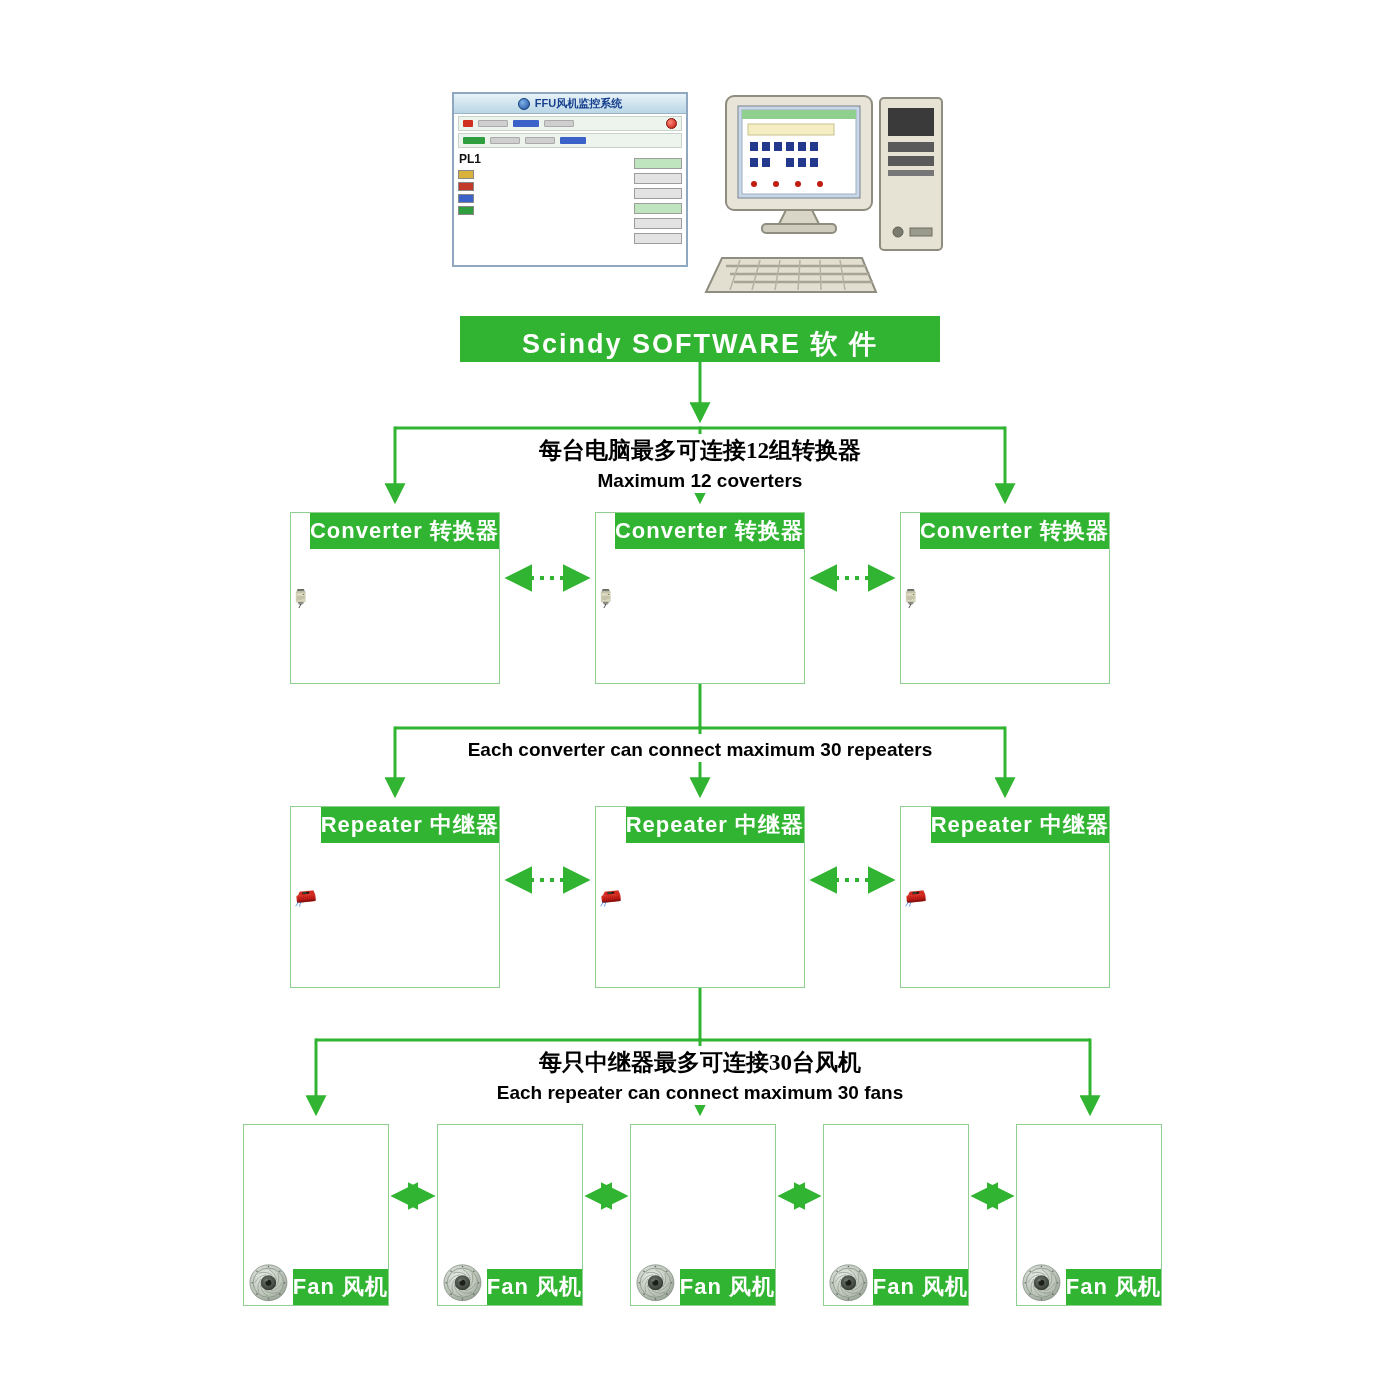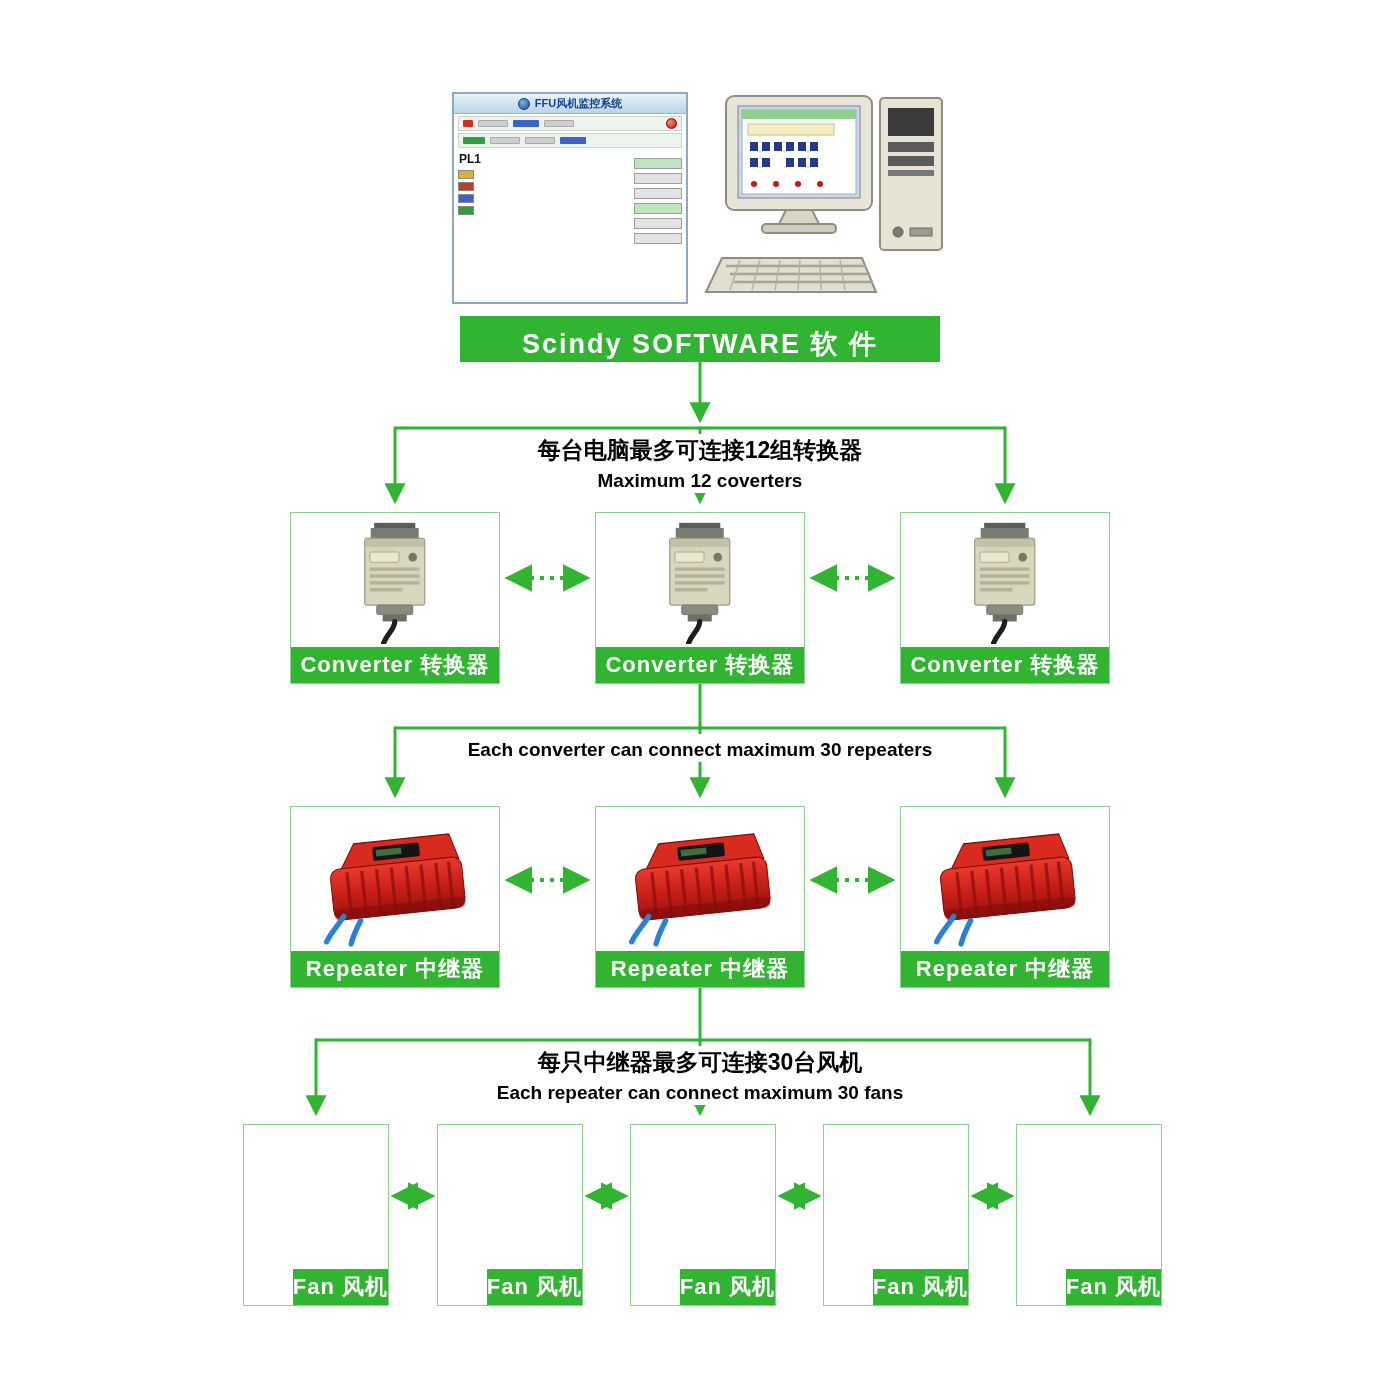--- a/index.html
+++ b/index.html
@@ -4,21 +4,21 @@
 <style>
   :root { --green:#31b431; }
   * { margin:0; padding:0; box-sizing:border-box; }
   html,body { background:#fff; }
   body { font-family:"Liberation Sans", sans-serif; }
   .canvas { position:relative; width:1400px; height:1400px; background:#fff; overflow:hidden; }
 
   svg.connectors { position:absolute; left:0; top:0; width:1400px; height:1400px; pointer-events:none; }
 
   
-  .shot { position:absolute; left:452px; top:92px; width:236px; height:212px;
+  .shot { position:absolute; left:452px; top:92px; width:236px; height:175px;
           background:#fff; border:2px solid #8fa8bf; }
   .shot-title { height:20px; background:linear-gradient(#e7f2f7,#b9d6e6); border-bottom:1px solid #9ab4c6;
           display:flex; align-items:center; justify-content:center; gap:5px;
           font-size:11px; font-weight:bold; color:#17408f; }
   .shot-logo { width:12px; height:12px; border-radius:50%; background:radial-gradient(circle at 35% 35%, #7fb2e8, #1c4fa0); border:1px solid #123a77; }
   .shot-toolbar { height:15px; margin:2px 4px 0 4px; background:#edf3ed; border:1px solid #c8d2c8;
           display:flex; align-items:center; gap:5px; padding:0 4px; }
   .chip { display:inline-block; height:7px; border-radius:1px; }
   .chip.c-red { width:10px; background:#d03020; }
   .chip.c-grn { width:22px; background:#2f9e3f; }
@@ -48,25 +48,25 @@
   .shot-rightcol i.g { background:#bfe5bf; }
 
   
   .banner { position:absolute; left:460px; top:316px; width:480px; height:46px;
           background:var(--green); color:#fff; font-size:27px; font-weight:bold; letter-spacing:2px;
           display:flex; align-items:flex-end; justify-content:center; }
 
   
   .note { position:absolute; left:700px; transform:translateX(-50%); text-align:center;
           background:#fff; padding:1px 12px; z-index:3; white-space:nowrap; }
-  .note-zh { font-size:23px; font-weight:bold; color:#000; }
+  .note-zh { font-size:23px; font-weight:bold; color:#000;font-family:Liberation Serif, serif; }
   .note-en { font-size:19px; font-weight:bold; color:#000; margin-top:4px; }
 
   
-  .dbox { position:absolute; background:#fff; border:1px solid #8fcf8f; display:flex; flex-direction:column; z-index:2; }
+  .dbox { position:absolute; background:#fff; border:1px solid #8fcf8f; display:flex; flex-direction:row; z-index:2; }
   .dart { flex:1; display:flex; align-items:center; justify-content:center; overflow:hidden; }
   .dart svg { max-width:92%; max-height:96%; }
   .dlabel { height:36px; background:var(--green); color:#fff; font-size:22px; font-weight:bold;
           display:flex; align-items:center; justify-content:center; letter-spacing:1px; }
   .w210 { width:210px; }
   .conv { top:512px; height:172px; }
   .rept { top:806px; height:182px; }
   .fanb { top:1124px; height:182px; width:146px;align-items:flex-end; }
 
   .pcwrap { position:absolute; left:700px; top:90px; width:270px; height:220px; }

